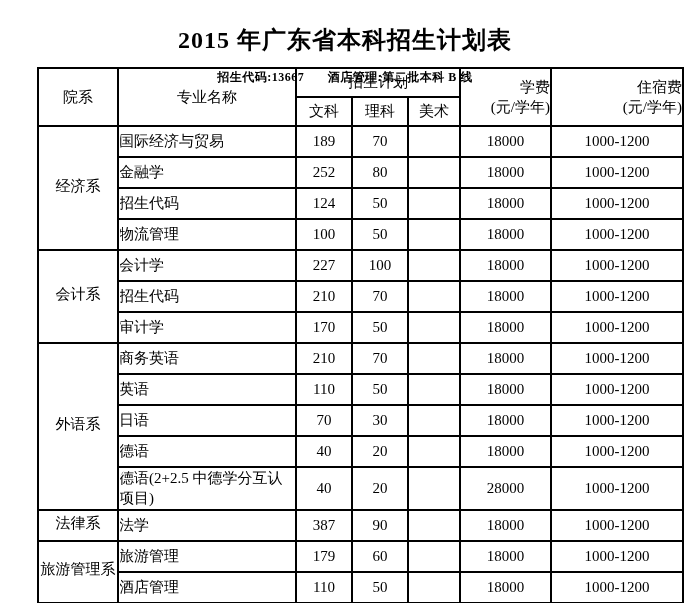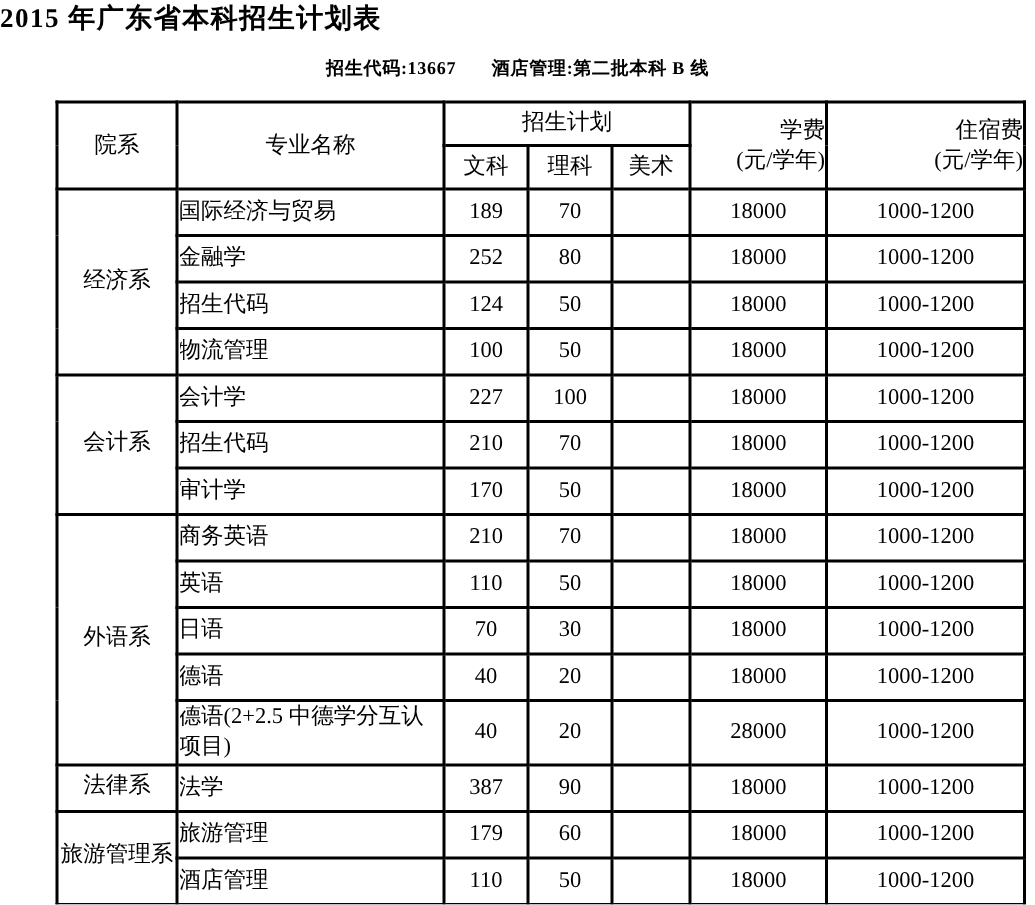--- a/index.html
+++ b/index.html
@@ -6,22 +6,23 @@
   .page {
     position: relative;
     width: 690px;
     height: 603px;
     background: #ffffff;
     color: #000000;
     font-family: "Liberation Serif", "DejaVu Serif", serif;
     overflow: hidden;
   }
   .title {
-    padding-top: 0;
-    font-size: 18px;
+    text-align: center;
+    padding-top: 24px;
+    font-size: 24px;
     font-weight: bold;
     letter-spacing: 1px;
   }
   .subtitle {
     text-align: center;
     margin-top: 13px;
     font-size: 12px;
     font-weight: bold;
     letter-spacing: 0.5px;
   }

